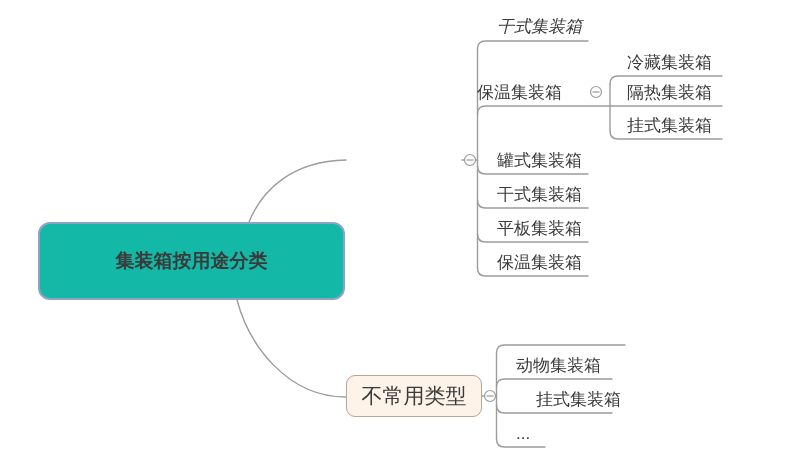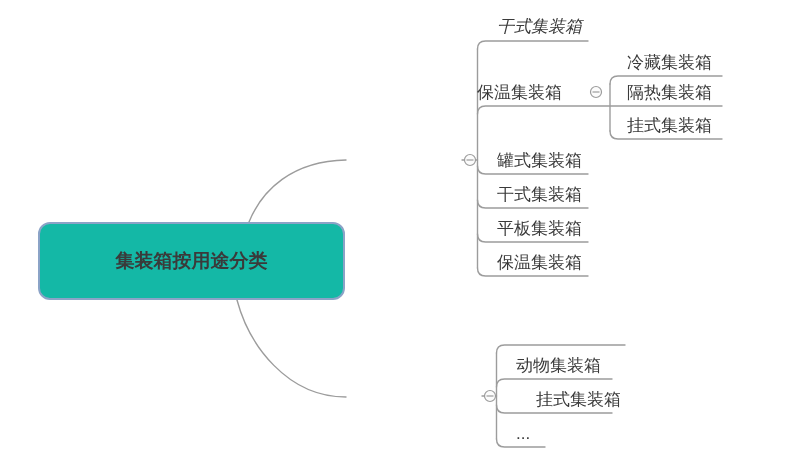--- a/index.html
+++ b/index.html
@@ -90,20 +90,21 @@
       <line x1="592.5" y1="92" x2="599.5" y2="92" stroke="#9c9c9c" stroke-width="1.2"></line>
     </g>
     <g>
       <circle cx="490" cy="396" r="5.5" fill="#fcfcfc" stroke="#9c9c9c" stroke-width="1.2"></circle>
       <line x1="486.5" y1="396" x2="493.5" y2="396" stroke="#9c9c9c" stroke-width="1.2"></line>
     </g>
   </svg>
 
   <div class="node-box root-node">集装箱按用途分类</div>
 
+  <div class="node-box branch-node branch-uncommon">不常用类型</div>
 
   <div class="leaf-label" style="left:497px; top:26px;font-style:italic;">干式集装箱</div>
   <div class="leaf-label" style="left:477px; top:92px;">保温集装箱</div>
   <div class="leaf-label" style="left:497px; top:160px;">罐式集装箱</div>
   <div class="leaf-label" style="left:497px; top:194px;">干式集装箱</div>
   <div class="leaf-label" style="left:497px; top:228px;text-align:center;">平板集装箱</div>
   <div class="leaf-label" style="left:497px; top:262px;">保温集装箱</div>
 
   <div class="leaf-label" style="left:627px; top:62px;">冷藏集装箱</div>
   <div class="leaf-label" style="left:627px; top:92px;">隔热集装箱</div>

